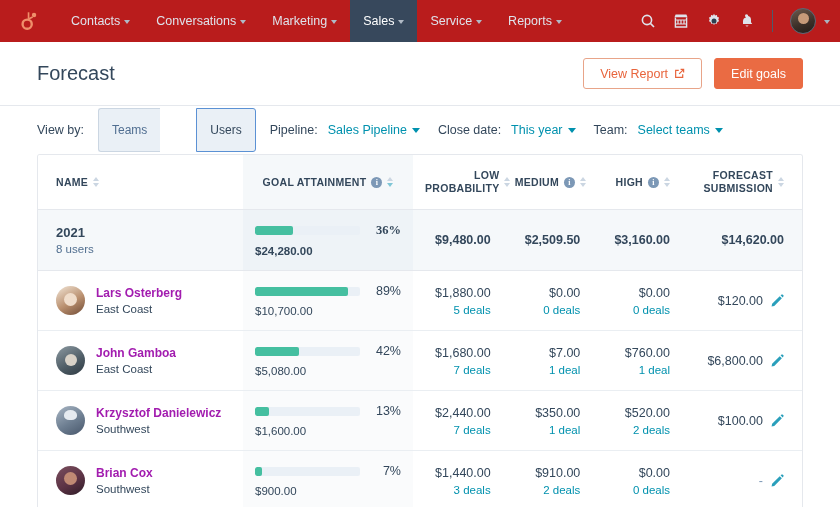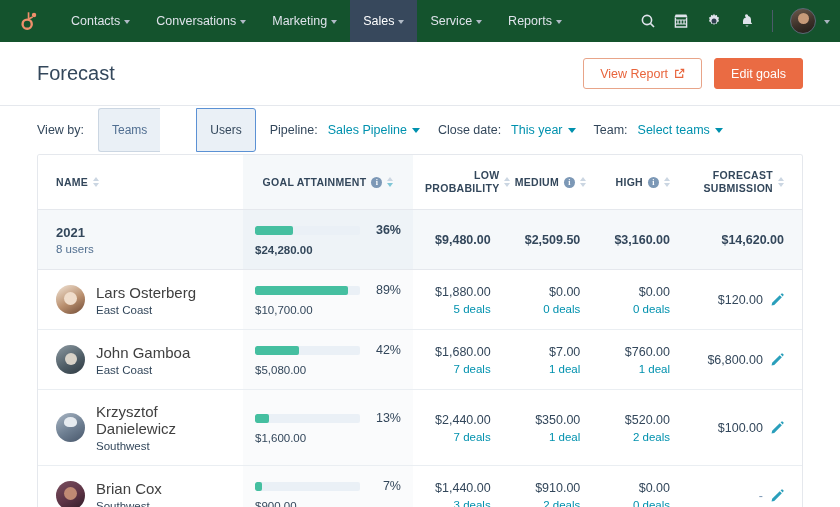--- a/index.html
+++ b/index.html
@@ -7,21 +7,21 @@
     width: 840px; height: 507px;
     overflow: hidden;
     background: #ffffff;
     font-family: "Liberation Sans", sans-serif;
     -webkit-font-smoothing: antialiased;
   }
 
   
   .topnav {
     height: 42px;
-    background: #14532d;
+    background: #b91c1c;
     display: flex;
     align-items: stretch;
     position: relative;
   }
   .logo-wrap {
     width: 58px;
     display: flex; align-items: center; justify-content: center;
   }
   .hs-logo { width: 22px; height: 22px; display: block; }
   .nav-items { display: flex; align-items: stretch; }
@@ -203,40 +203,40 @@
   }
   .av1 { background: linear-gradient(150deg,#e8d6c4 10%,#b98f6e 55%,#6f4a35 100%); }
   .av1::after { content:""; position:absolute; width:13px; height:13px; border-radius:50%; background:#f0ddcb; left:8px; top:7px; }
   .av2 { background: linear-gradient(150deg,#8d9aa2 0%,#4c5a63 60%,#2f3a42 100%); }
   .av2::after { content:""; position:absolute; width:12px; height:12px; border-radius:50%; background:#d8d2c8; left:9px; top:8px; }
   .av3 { background: linear-gradient(150deg,#a9b6c4 0%,#6d7e91 55%,#47566a 100%); }
   .av3::after { content:""; position:absolute; width:13px; height:10px; border-radius:50% 50% 40% 40%; background:#e6ebf0; left:8px; top:4px; }
   .av4 { background: linear-gradient(150deg,#7a4f5e 0%,#5c3345 55%,#2e1c26 100%); }
   .av4::after { content:""; position:absolute; width:13px; height:13px; border-radius:50%; background:#c08a74; left:8px; top:6px; }
 
-  .user-name { font-size: 15px; color: #404040; cursor: pointer; }
+  .user-name { font-size: 12px; color: #a21caf; cursor: pointer; font-weight: bold; }
   .user-team { font-size: 11.5px; color: #33475b; margin-top: 3px; }
 
   .goal-cell-inner { display: block; }
   .goal-top { display: flex; align-items: center; gap: 11px; }
   .progress {
     flex: 1;
     height: 9px;
     background: #eaf0f6;
     border-radius: 2px;
     overflow: hidden;
   }
   .progress > span {
     display: block; height: 100%;
     background: #45bfa0;
     border-radius: 2px;
   }
   .goal-pct { font-size: 12.5px; color: #33475b; min-width: 30px; text-align: right; }
   .goal-amt { font-size: 11.5px; color: #33475b; margin-top: 7px; }
-  .summary-row .goal-pct { font-weight: 700; }
+  .summary-row .goal-pct { font-weight: 700; font-family: Liberation Serif, serif; }
   .summary-row .goal-amt { font-weight: 700; }
 
   td.num-cell { text-align: right; }
   .num-main { font-size: 12.5px; color: #33475b; }
   .summary-row .num-main { font-weight: 700; }
   .num-deals { font-size: 11.5px; color: #0091ae; margin-top: 4px; cursor: pointer; }
 
   td.fc-cell { text-align: right; padding-right: 18px; }
   .fc-inner { display: inline-flex; align-items: center; gap: 8px; justify-content: flex-end; }
   .fc-value { font-size: 12.5px; color: #33475b; }

